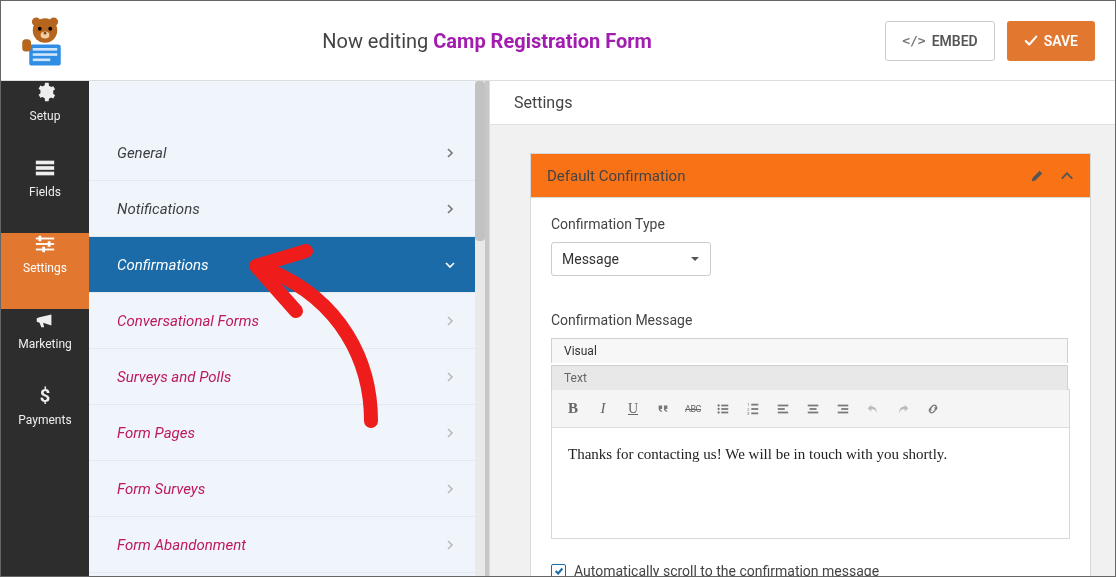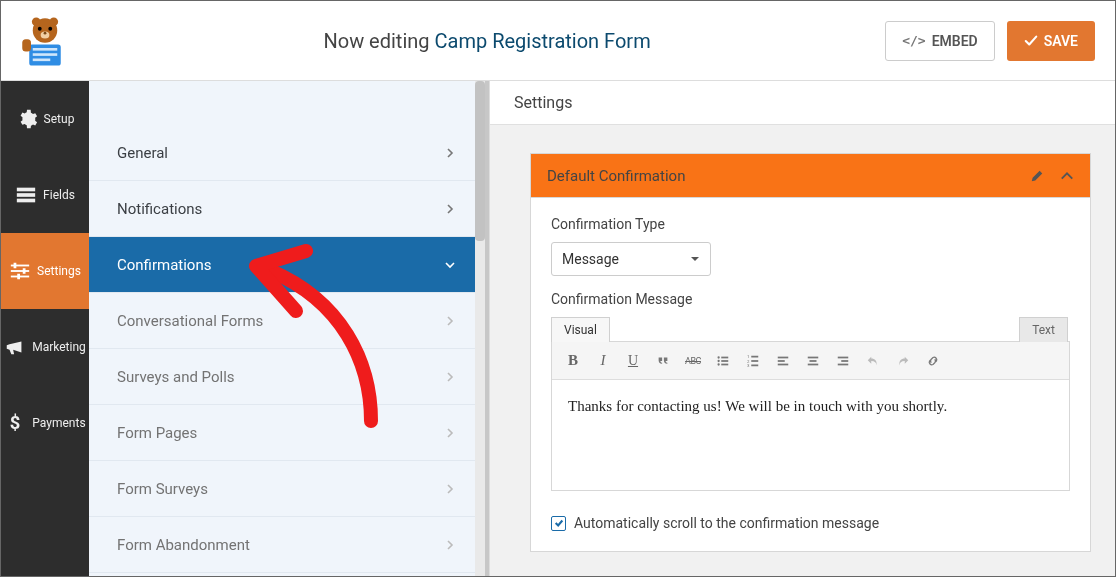--- a/index.html
+++ b/index.html
@@ -4,64 +4,64 @@
 <style>
   * { box-sizing: border-box; margin: 0; padding: 0; }
   body { font-family: -apple-system, BlinkMacSystemFont, "Segoe UI", Roboto, Arial, sans-serif; font-size: 14px; color: #333; background: #fff; }
   .frame { width: 1116px; height: 577px; border: 1px solid #666; position: relative; overflow: hidden; background: #fff; }
 
   
   .topbar { height: 80px; display: flex; align-items: center; border-bottom: 1px solid #ddd; background: #fff; position: relative; }
   .logo { width: 88px; height: 80px; display: flex; align-items: center; justify-content: center; }
   .logo svg { width: 56px; height: 56px; }
   .title-wrap { flex: 1; text-align: center; font-size: 20px; color: #444; }
-  .title-wrap .bold { font-weight: 400; color: #0c4a6e; }
+  .title-wrap .bold { font-weight: 700; color: #a21caf; }
   .top-actions { display: flex; gap: 12px; padding-right: 20px; }
   .btn { display: inline-flex; align-items: center; gap: 6px; height: 40px; padding: 0 16px; border-radius: 3px; font-size: 14px; font-weight: 600; cursor: pointer; border: 1px solid transparent; }
   .btn-embed { background: #fff; border-color: #ccc; color: #555; }
   .btn-save { background: #e27730; color: #fff; }
   .embed-glyph { font-family: monospace; font-size: 13px; color: #777; }
 
   
   .main { display: flex; height: calc(100% - 80px); }
 
   
   .vnav { width: 88px; background: #2d2d2d; color: #fff; display: flex; flex-direction: column; }
-  .vnav-item { height: 76px; display: flex; flex-direction: row; align-items: center; justify-content: center; gap: 6px; font-size: 12px; cursor: pointer; color: #eee; }
+  .vnav-item { height: 76px; display: flex; flex-direction: column; align-items: center; gap: 6px; font-size: 12px; cursor: pointer; color: #eee; }
   .vnav-item.active { background: #e27730; color: #fff; }
   .vnav-item svg { width: 22px; height: 22px; fill: currentColor; }
 
   
-  .submenu { width: 400px; background: #f0f5fb; position: relative; border-right: 4px solid #c7c7c7; }
+  .submenu { width: 400px; background: #f0f5fb; position: relative; border-right: 4px solid #c7c7c7; font-style: italic; }
   .submenu-scroll { position: absolute; top: 0; bottom: 0; right: 0; width: 10px; background: #e9e9e9; }
   .submenu-scroll-thumb { position: absolute; top: 0; left: 0; right: 0; height: 160px; background: #c2c2c2; border-radius: 4px; }
   .submenu-inner { padding-top: 44px; }
   .submenu-item { height: 56px; display: flex; align-items: center; justify-content: space-between; padding: 0 30px 0 28px; font-size: 15px; color: #3b3f44; border-bottom: 1px solid #e1e8f0; cursor: pointer; }
   .submenu-item.active { background: #1a6ba8; color: #fff; }
-  .submenu-item.muted { color: #737373; }
+  .submenu-item.muted { color: #be185d; }
   .chev { width: 10px; height: 10px; }
   .chev svg { width: 10px; height: 10px; display: block; }
 
   
   .content { flex: 1; background: #f1f1f1; display: flex; flex-direction: column; border-left: 1px solid #ddd; }
   .content-header { height: 44px; background: #fff; display: flex; align-items: center; padding: 0 24px; font-size: 16px; color: #444; border-bottom: 1px solid #e0e0e0; }
   .content-body { flex: 1; padding: 28px 24px 24px 40px; overflow: hidden; }
 
   .card { background: #fff; border: 1px solid #d7d7d7; }
   .card-head { height: 44px; background: #f97316; display: flex; align-items: center; justify-content: space-between; padding: 0 16px; font-size: 15px; color: #444; border-bottom: 1px solid #d7d7d7; }
   .card-head .actions { display: flex; gap: 16px; color: #555; }
   .card-head .actions svg { width: 14px; height: 14px; fill: #555; cursor: pointer; }
   .card-body { padding: 18px 20px 20px 20px; }
 
   .field-label { font-size: 14px; color: #444; margin-bottom: 10px; display: block; }
-  .select { width: 160px; height: 34px; border: 1px solid #ccc; border-radius: 3px; display: flex; align-items: center; justify-content: space-between; padding: 0 10px; font-size: 14px; color: #333; background: #fff; cursor: pointer; margin-bottom: 15px; }
+  .select { width: 160px; height: 34px; border: 1px solid #ccc; border-radius: 3px; display: flex; align-items: center; justify-content: space-between; padding: 0 10px; font-size: 14px; color: #333; background: #fff; cursor: pointer; margin-bottom: 36px; }
   .select svg { width: 10px; height: 10px; fill: #555; }
 
   .editor { border: 1px solid #d7d7d7; }
-  .editor-tabs { display: flex; justify-content: space-between; gap: 2px; border-bottom: none; margin-bottom: -1px; padding-right: 2px; }
+  .editor-tabs { display: flex; justify-content: center; gap: 2px; border-bottom: none; margin-bottom: -1px; padding-right: 2px; flex-direction: column; }
   .editor-tab { padding: 5px 12px; font-size: 12px; color: #666; background: #e8e8e8; border: 1px solid #d0d0d0; border-bottom: none; cursor: pointer; }
   .editor-tab.active { background: #f7f7f7; color: #333; }
   .editor-toolbar { height: 38px; background: #f5f5f5; border-bottom: 1px solid #ddd; display: flex; align-items: center; gap: 4px; padding: 0 8px; }
   .tb-btn { width: 26px; height: 26px; display: flex; align-items: center; justify-content: center; color: #666; cursor: pointer; font-size: 13px; border-radius: 2px; }
   .tb-btn svg { width: 14px; height: 14px; fill: #777; }
   .tb-btn .b { font-weight: 700; font-family: Georgia, serif; font-size: 15px;}
   .tb-btn .i { font-style: italic; font-family: Georgia, serif; font-size: 15px;}
   .tb-btn .u { text-decoration: underline; font-family: Georgia, serif; font-size: 14px;}
   .tb-btn .abc { font-size: 9px; text-decoration: line-through; letter-spacing: -0.5px;}
   .editor-body { min-height: 110px; padding: 18px 16px; font-family: Georgia, serif; font-size: 15px; color: #222; background: #fff; }

